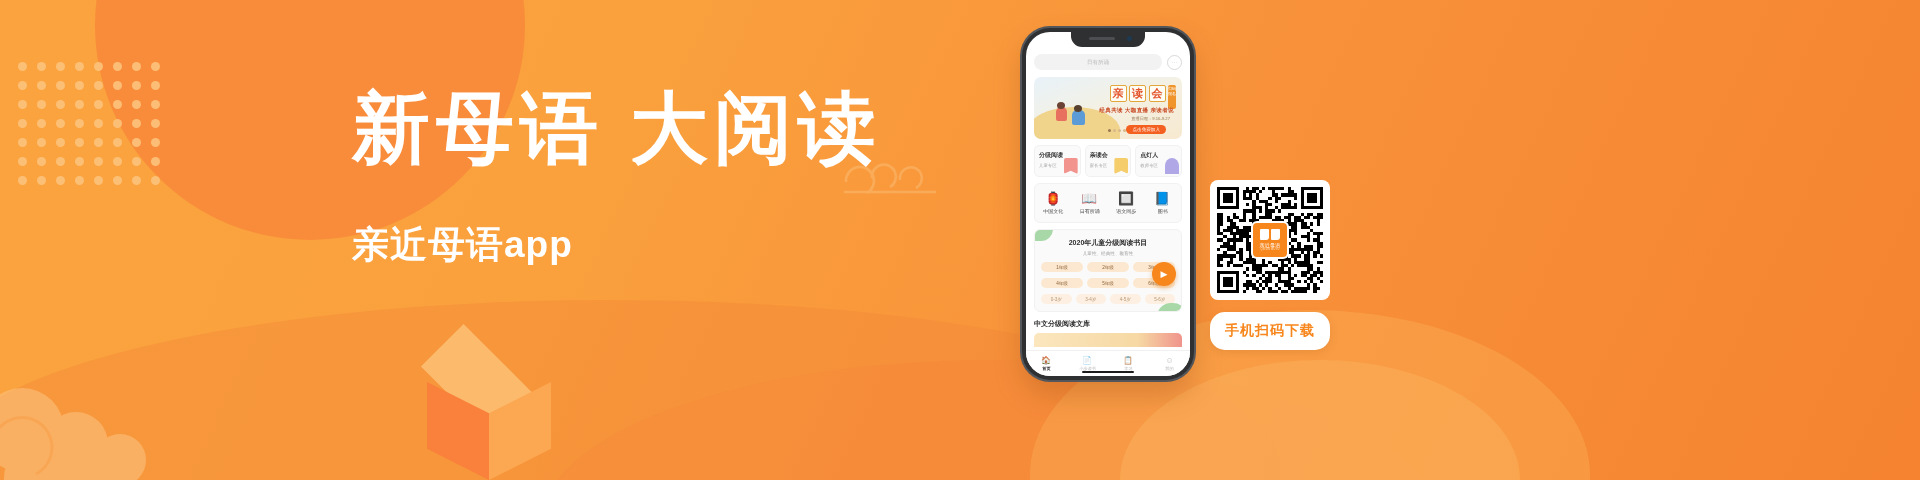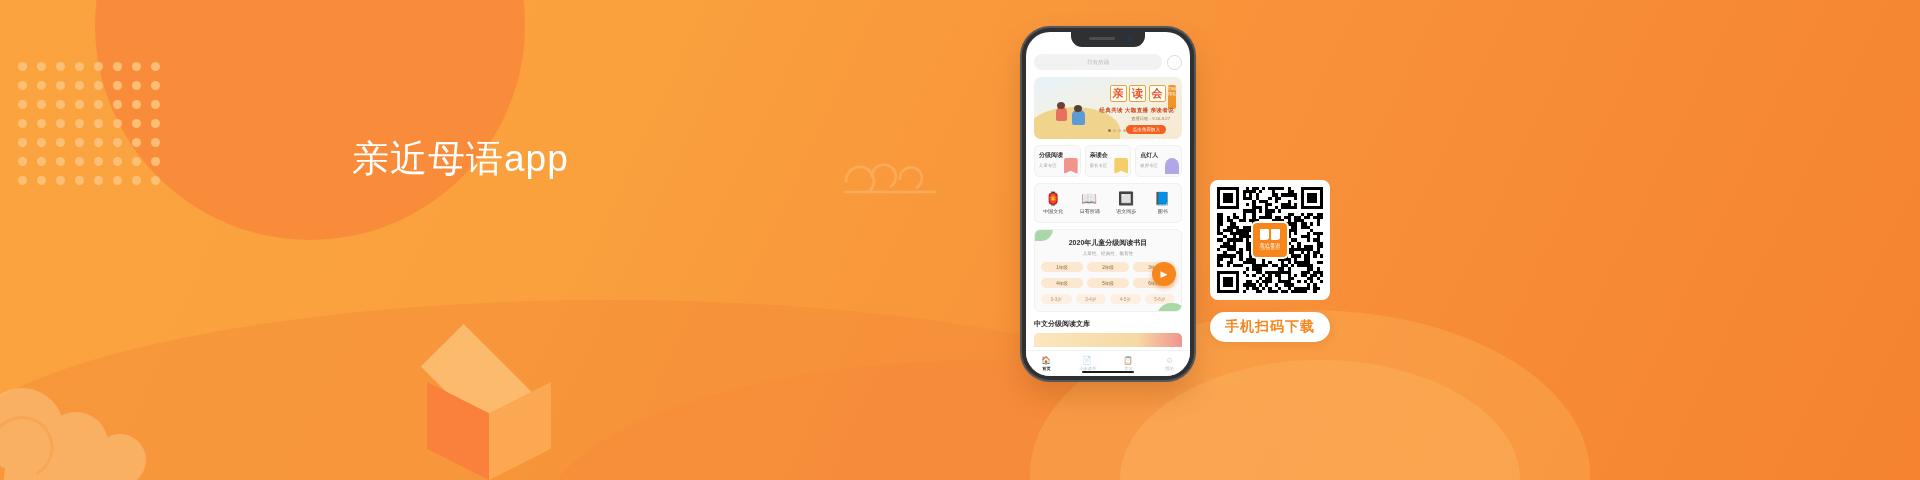--- a/index.html
+++ b/index.html
@@ -64,21 +64,21 @@
   
   .copy { position:absolute; left:352px; top:86px; width:700px; }
   .headline {
     font-family:"Liberation Serif","DejaVu Serif",serif;
     font-size:78px; font-weight:700; color:#FFFFFF; letter-spacing:6px;
     line-height:1.1; white-space:nowrap;
   }
   .headline .gap { display:inline-block; width:26px; }
   .subtitle {
     margin-top:48px; font-size:37px; color:#FFFFFF; letter-spacing:1px;
-    font-weight:400; white-space:nowrap;
+    font-weight:700; white-space:nowrap;
   }
   .tagline {
     margin-top:26px; font-size:25px; color:#FFFFFF; letter-spacing:1.5px;
     font-weight:400; white-space:nowrap; opacity:.98;
   }
 
   
   .phone {
     position:absolute; left:1022px; top:28px; width:172px; height:352px;
     border-radius:28px; background:#2F3032;
@@ -205,21 +205,21 @@
     position:absolute; left:50%; top:50%; transform:translate(-50%,-50%);
     width:34px; height:34px; border-radius:4px; background:#F7861C;
     display:flex; flex-direction:column; align-items:center; justify-content:center;
     box-shadow:0 0 0 2px #fff;
   }
   .qrlogo .mark { width:20px; height:11px; display:flex; gap:1.5px; }
   .qrlogo .mark i { flex:1; background:#fff; border-radius:1px 1px 3px 1px; }
   .qrlogo .cn { font-size:5px; color:#fff; margin-top:2px; letter-spacing:.3px; }
   .qrlogo .en { font-size:2.6px; color:#FFE4C4; letter-spacing:.2px; }
   .dlbtn {
-    margin-top:12px; width:120px; height:30px; border-radius:15px; background:#fff;
+    margin-top:12px; width:120px; height:38px; border-radius:15px; background:#fff;
     color:#F7861C; font-size:14px; font-weight:700; letter-spacing:1px;
     display:flex; align-items:center; justify-content:center; cursor:pointer;
     box-shadow:0 3px 8px rgba(180,90,20,.18);
   }
 </style>
 </head>
 <body>
 
 <div class="banner">
 
@@ -308,20 +308,23 @@
   <svg class="deco cloud-sm" viewBox="0 0 110 52">
     <g fill="none" stroke="#FBBE77" stroke-width="2.6">
       <path d="M8 34 a14 14 0 1 1 21 11"></path>
       <path d="M34 30 a12 12 0 1 1 18 9"></path>
       <path d="M62 32 a11 11 0 1 1 16 8"></path>
       <path d="M6 44 h92"></path>
     </g>
   </svg>
 
   <div class="copy">
+    <div class="headline">
+      <span>新母语</span><span class="gap"></span><span>大阅读</span>
+    </div>
     <div class="subtitle">亲近母语app</div>
   </div>
 
   <div class="phone">
     <div class="screen">
       <div class="notch">
           <i></i>
           <b></b>
         </div>
 

